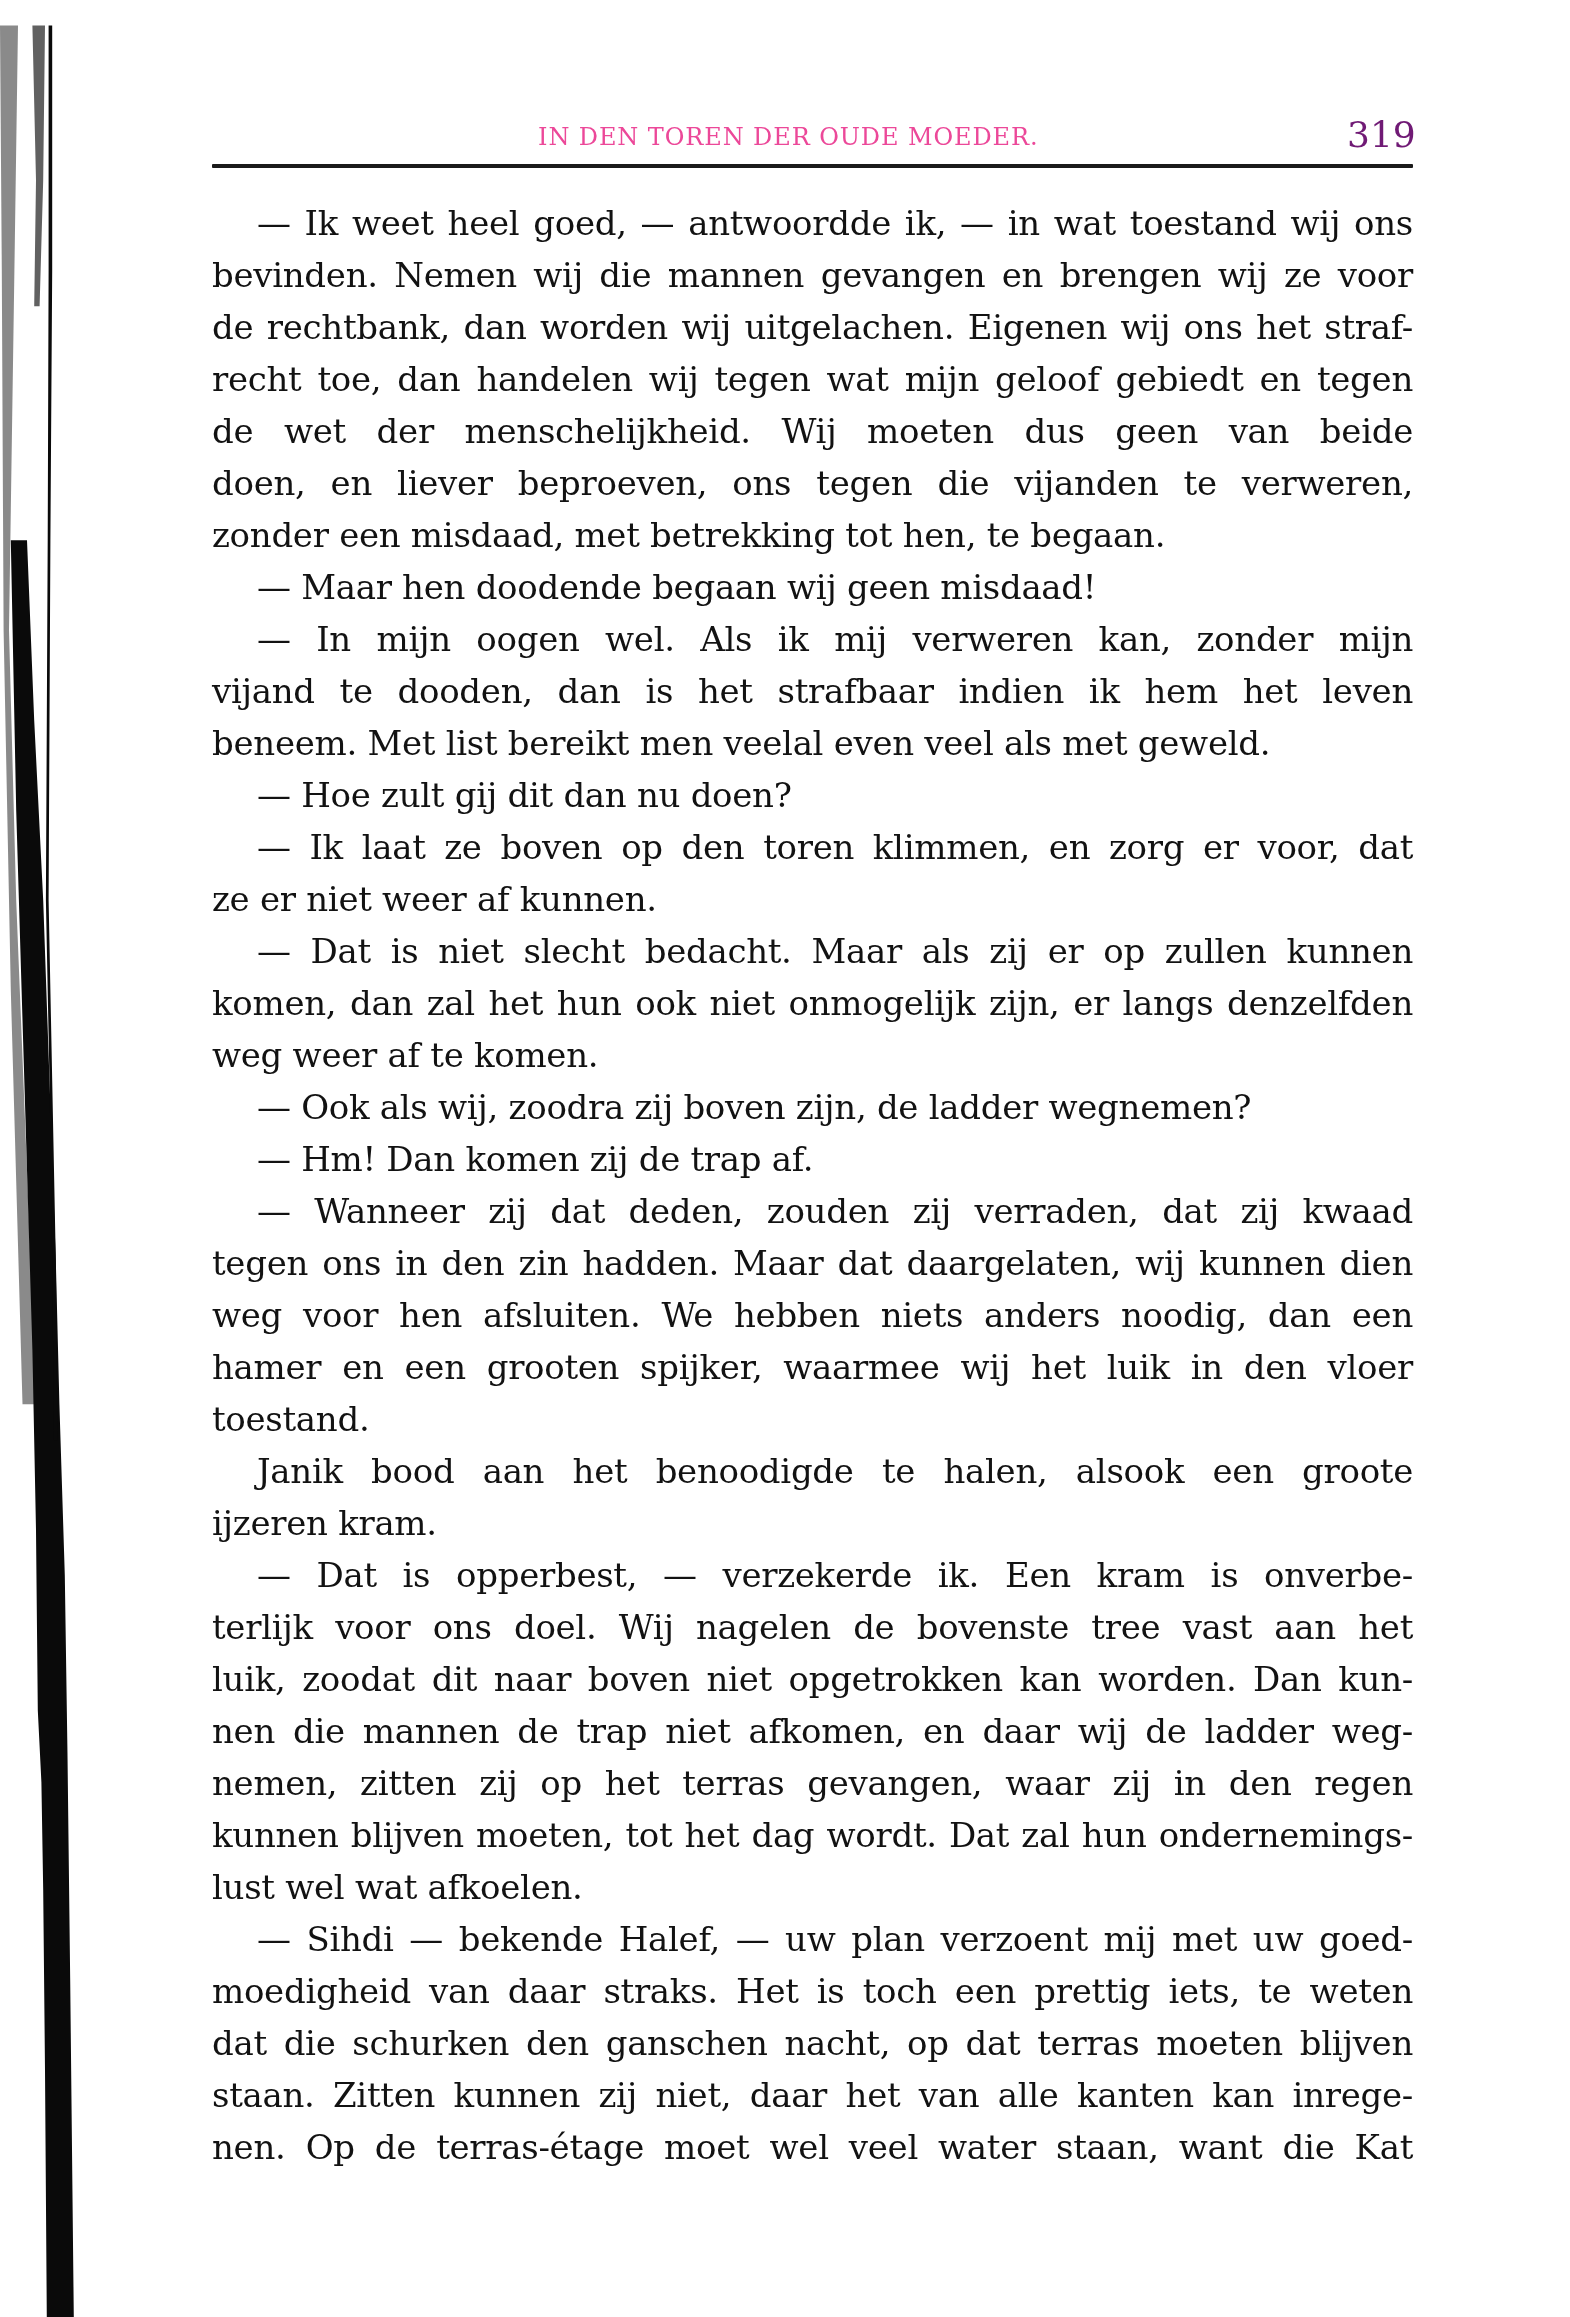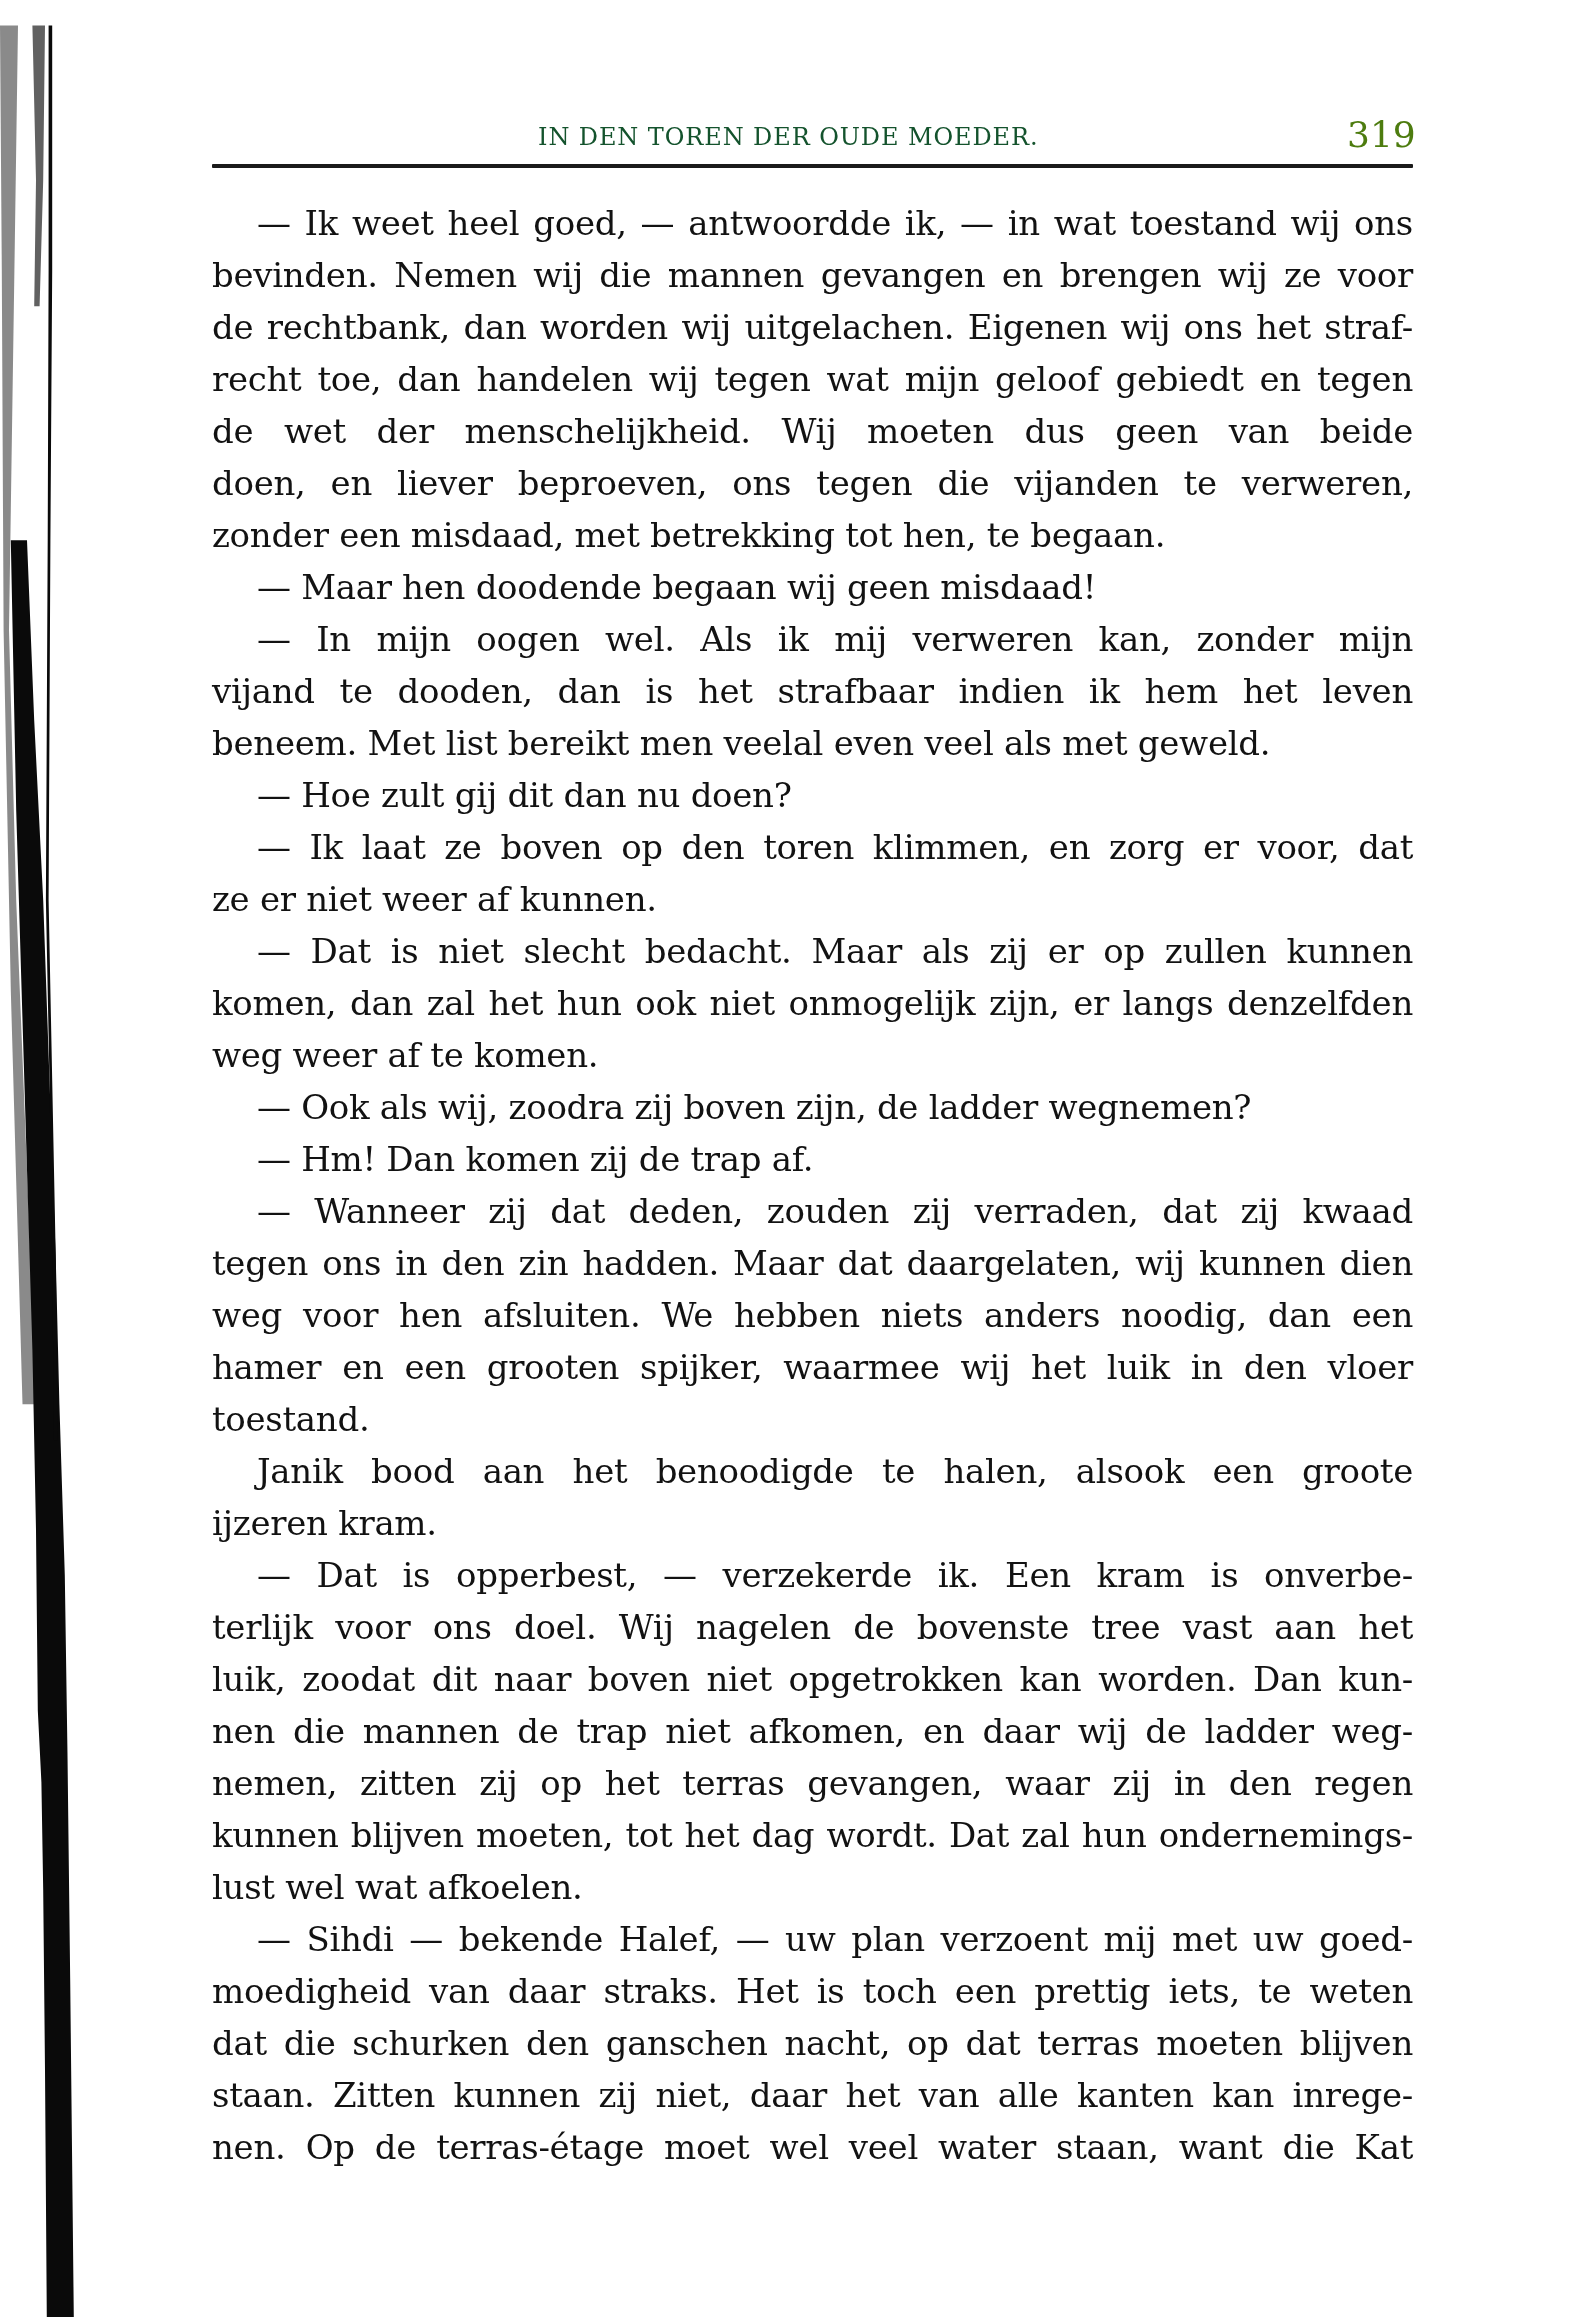--- a/index.html
+++ b/index.html
@@ -2,25 +2,25 @@
 <html style="font-size:14.4px"><head>
 <meta charset="utf-8">
 <style>
   html, body { margin: 0; padding: 0; background: #ffffff; }
   body { width: 1571px; height: 2318px; position: relative; overflow: hidden; }
   .page { position: absolute; left: 0; top: 0; width: 1571px; height: 2318px; background: #ffffff; }
   .spine { position: absolute; left: 0; top: 0; width: 99px; height: 2318px; }
   .running-head {
     position: absolute; left: 538px; top: 121px; width: 576px; height: 32px;
     font-family: "DejaVu Serif", serif; font-size: 24px; letter-spacing: 0.9px;
-    color: #14532d; white-space: nowrap; line-height: 32px;
+    color: #ec4899; white-space: nowrap; line-height: 32px;
   }
   .page-number {
     position: absolute; left: 1347px; top: 115px; width: 67px; height: 40px;
-    font-family: "DejaVu Serif", serif; font-size: 36px; color: #4d7c0f;
+    font-family: "DejaVu Serif", serif; font-size: 36px; color: #701a75;
     text-align: right; line-height: 40px;
   }
   .head-rule {
     position: absolute; left: 212px; top: 164px; width: 1201px; height: 3.6px;
     background: #1a1a1a; border-radius: 0.9px;
   }
   .body-text {
     position: absolute; left: 212px; top: 197px; width: 1201px;
     font-family: "DejaVu Serif", serif; font-size: 34px; color: #121212;
   }

